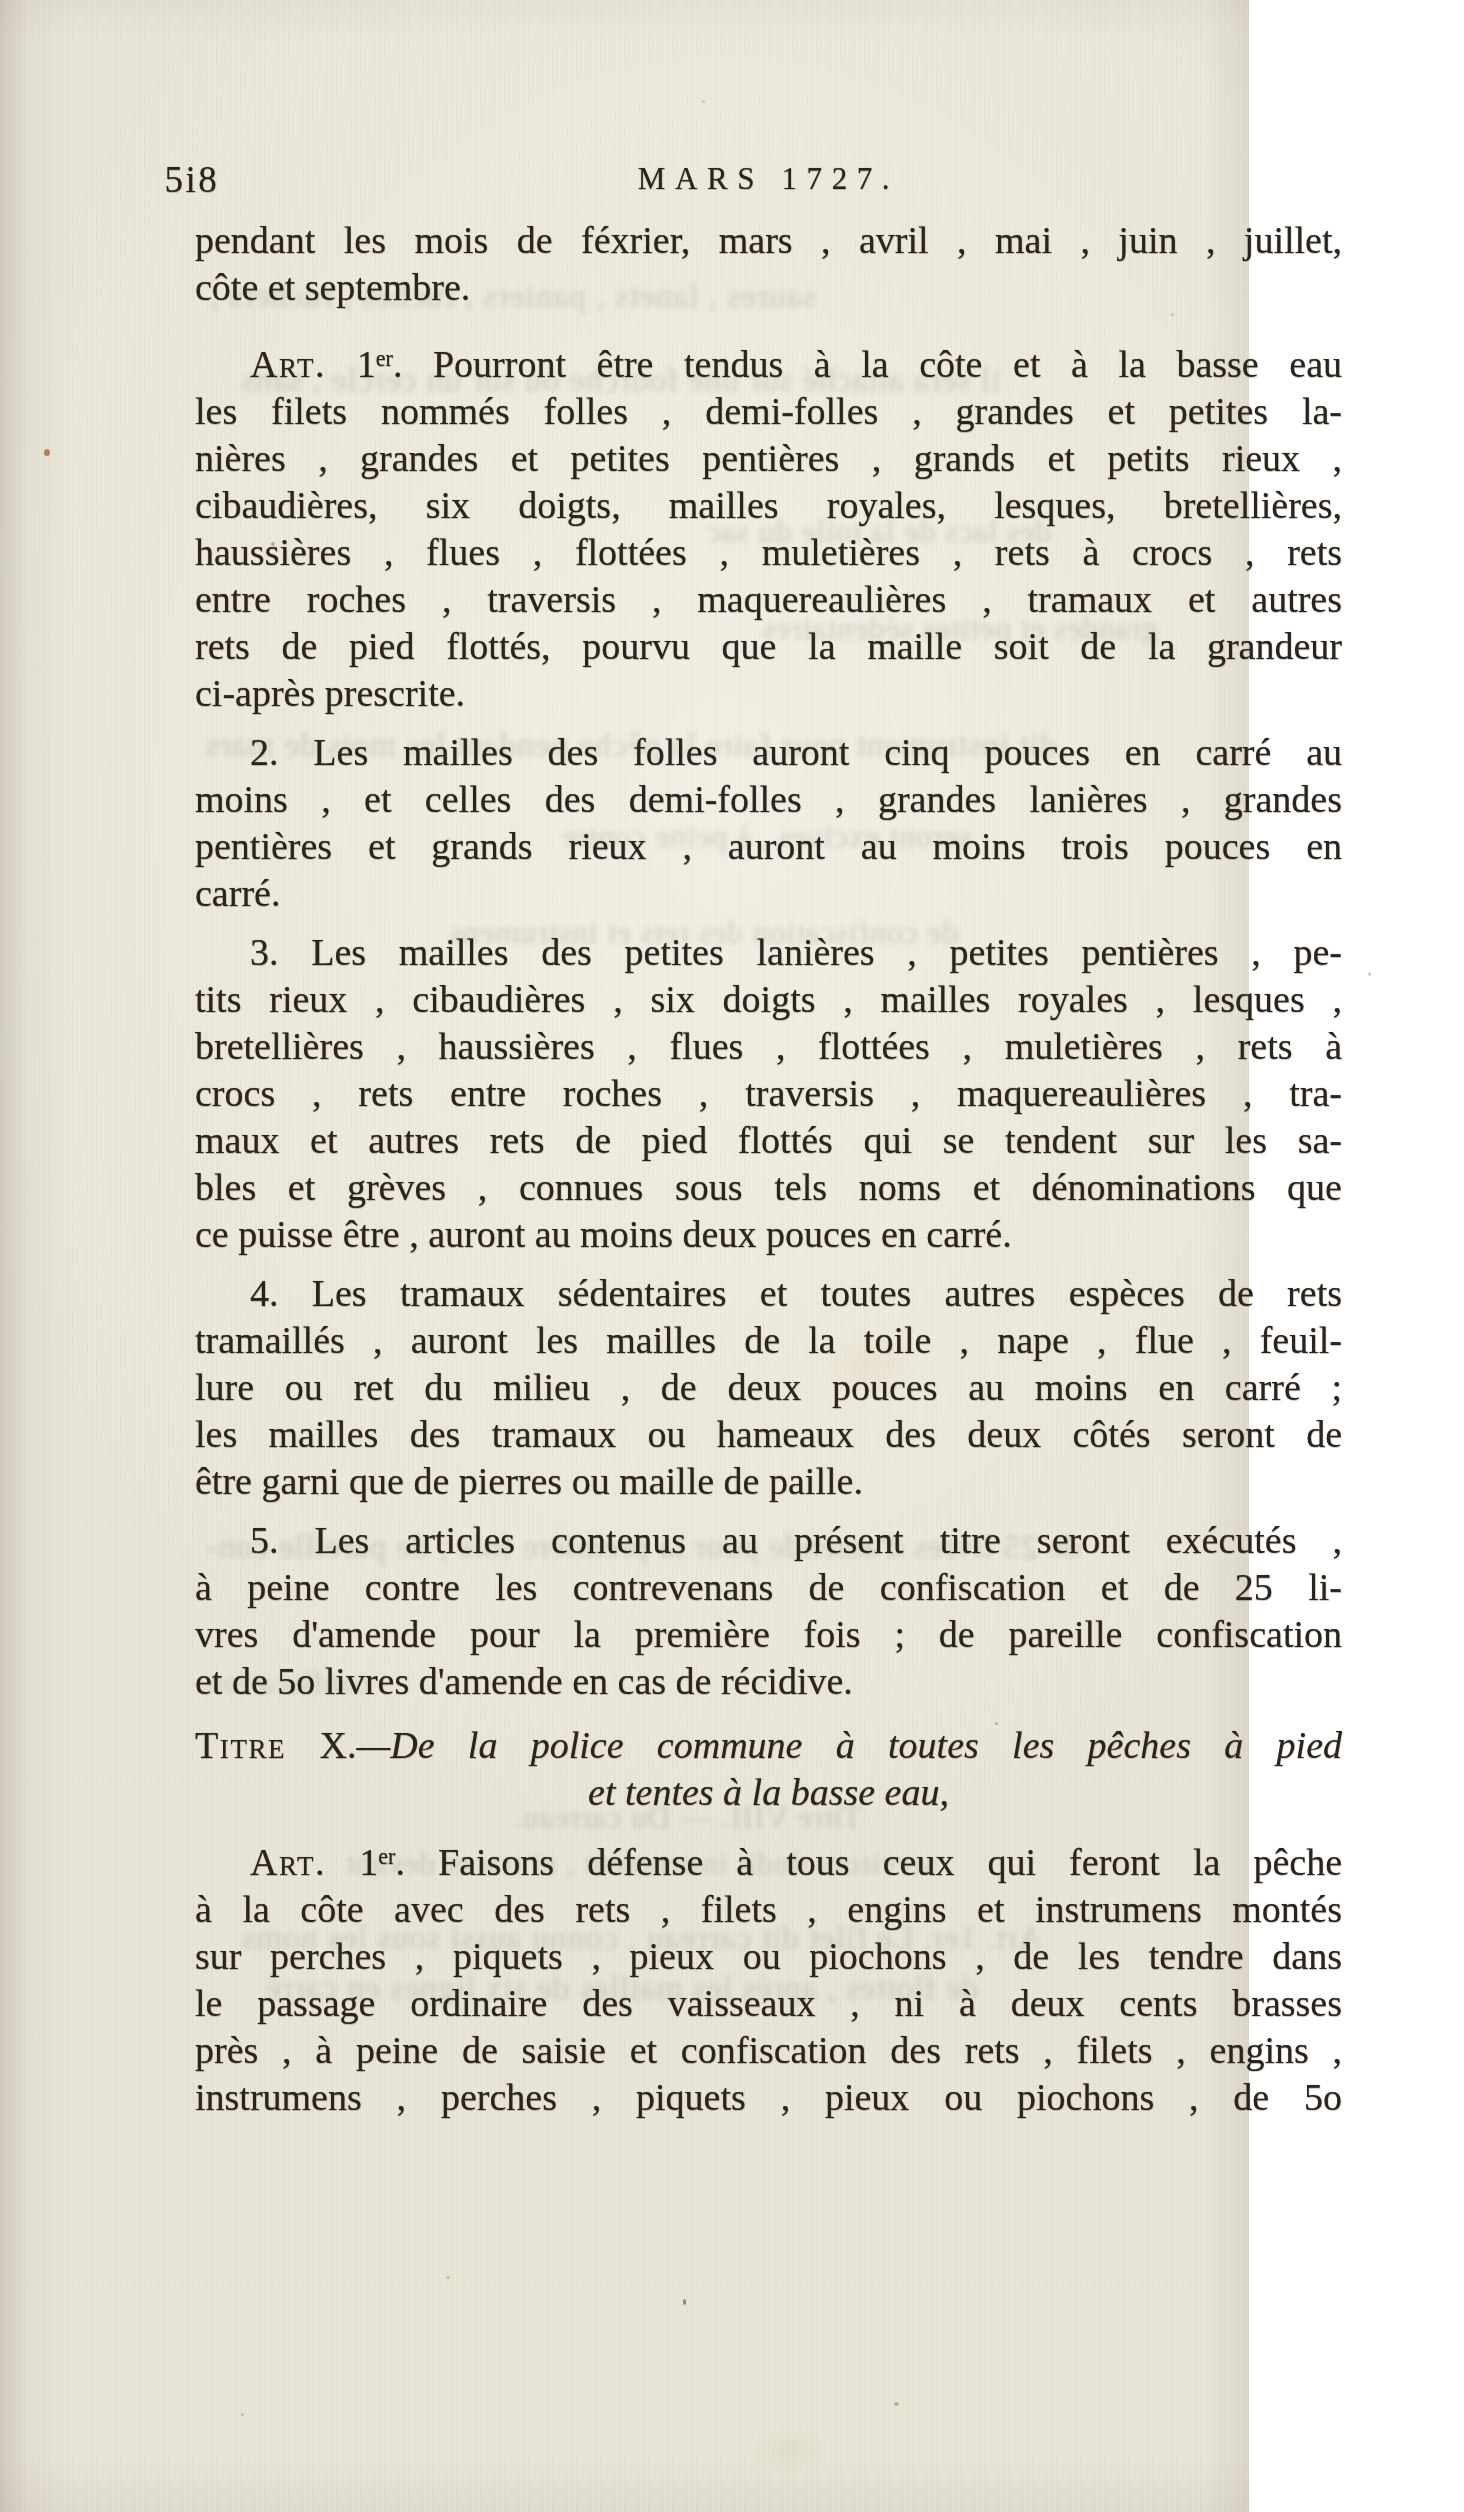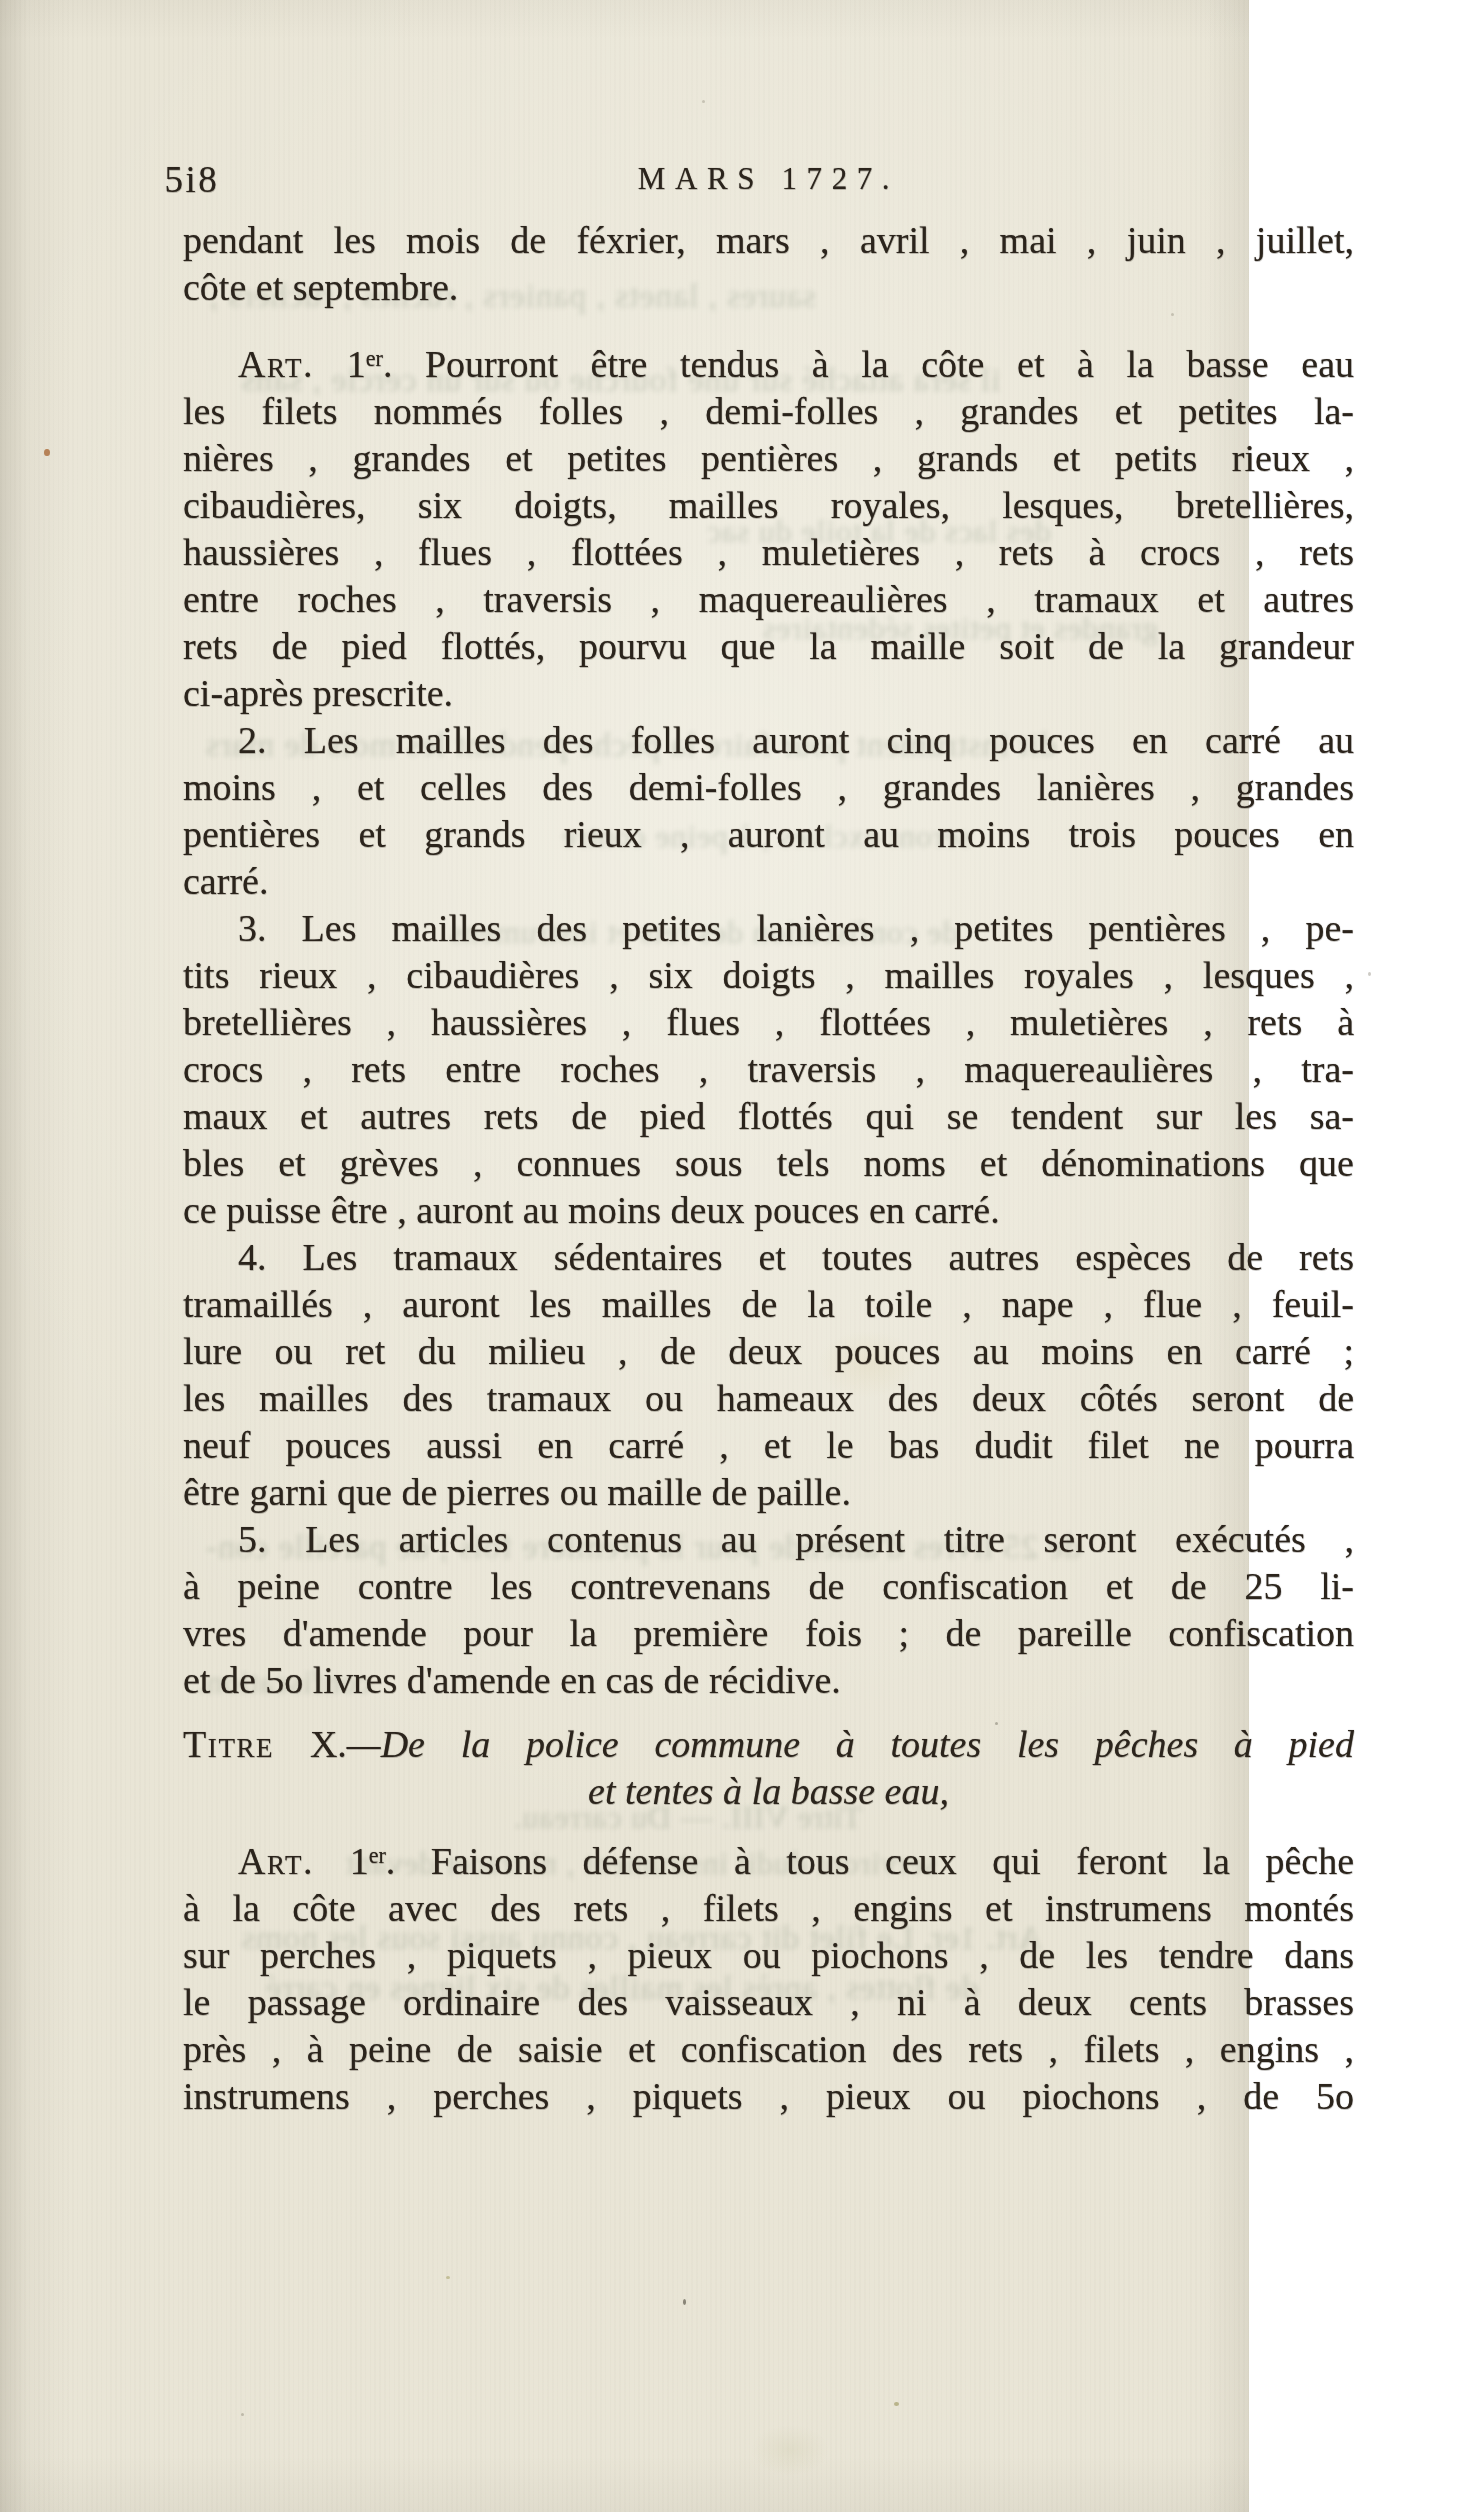--- a/index.html
+++ b/index.html
@@ -47,21 +47,21 @@
   .header{position:relative;height:42px;}
   .pagenum{
     position:absolute;left:-18.4px;top:1.6px;
     font-size:37px;letter-spacing:2.4px;
   }
   .runhead{
     position:absolute;left:0;right:0;top:1px;
     text-align:center;
     font-size:31px;letter-spacing:9.6px;
   }
-  .block{margin:0;}
+  .block{margin:12px;}
   .gap-s{margin-top:24px;}
   .gap-m{margin-top:17px;}
   .gap-p{margin-top:21px;}
   .line{white-space:normal;}
   .line.j{text-align:justify;text-align-last:justify;}
   .line.c{text-align:right;text-align-last:center;}
   .line.ind{text-indent:55px;}
   .s-sc{font-variant:small-caps;letter-spacing:1.6px;}
   .s-rm{}
   .s-it{font-style:italic;}
@@ -133,21 +133,20 @@
           <div class="line j">crocs , rets entre roches , traversis , maquereaulières , tra-</div>
           <div class="line j">maux et autres rets de pied flottés qui se tendent sur les sa-</div>
           <div class="line j">bles et grèves , connues sous tels noms et dénominations que</div>
           <div class="line">ce puisse être , auront au moins deux pouces en carré.</div>
         </div>
         <div class="block">
           <div class="line j ind">4. Les tramaux sédentaires et toutes autres espèces de rets</div>
           <div class="line j">tramaillés , auront les mailles de la toile , nape , flue , feuil-</div>
           <div class="line j">lure ou ret du milieu , de deux pouces au moins en carré ;</div>
           <div class="line j">les mailles des tramaux ou hameaux des deux côtés seront de</div>
-          <div class="line j">neuf pouces aussi en carré , et le bas dudit filet ne pourra</div>
           <div class="line">être garni que de pierres ou maille de paille.</div>
         </div>
         <div class="block">
           <div class="line j ind">5. Les articles contenus au présent titre seront exécutés ,</div>
           <div class="line j">à peine contre les contrevenans de confiscation et de 25 li-</div>
           <div class="line j">vres d'amende pour la première fois ; de pareille confiscation</div>
           <div class="line">et de 5o livres d'amende en cas de récidive.</div>
         </div>
         <div class="block gap-m">
           <div class="line j"><span class="s-sc">Titre</span><span class="s-rm"> X.</span><span class="s-it">—De la police commune à toutes les pêches à pied</span></div>

